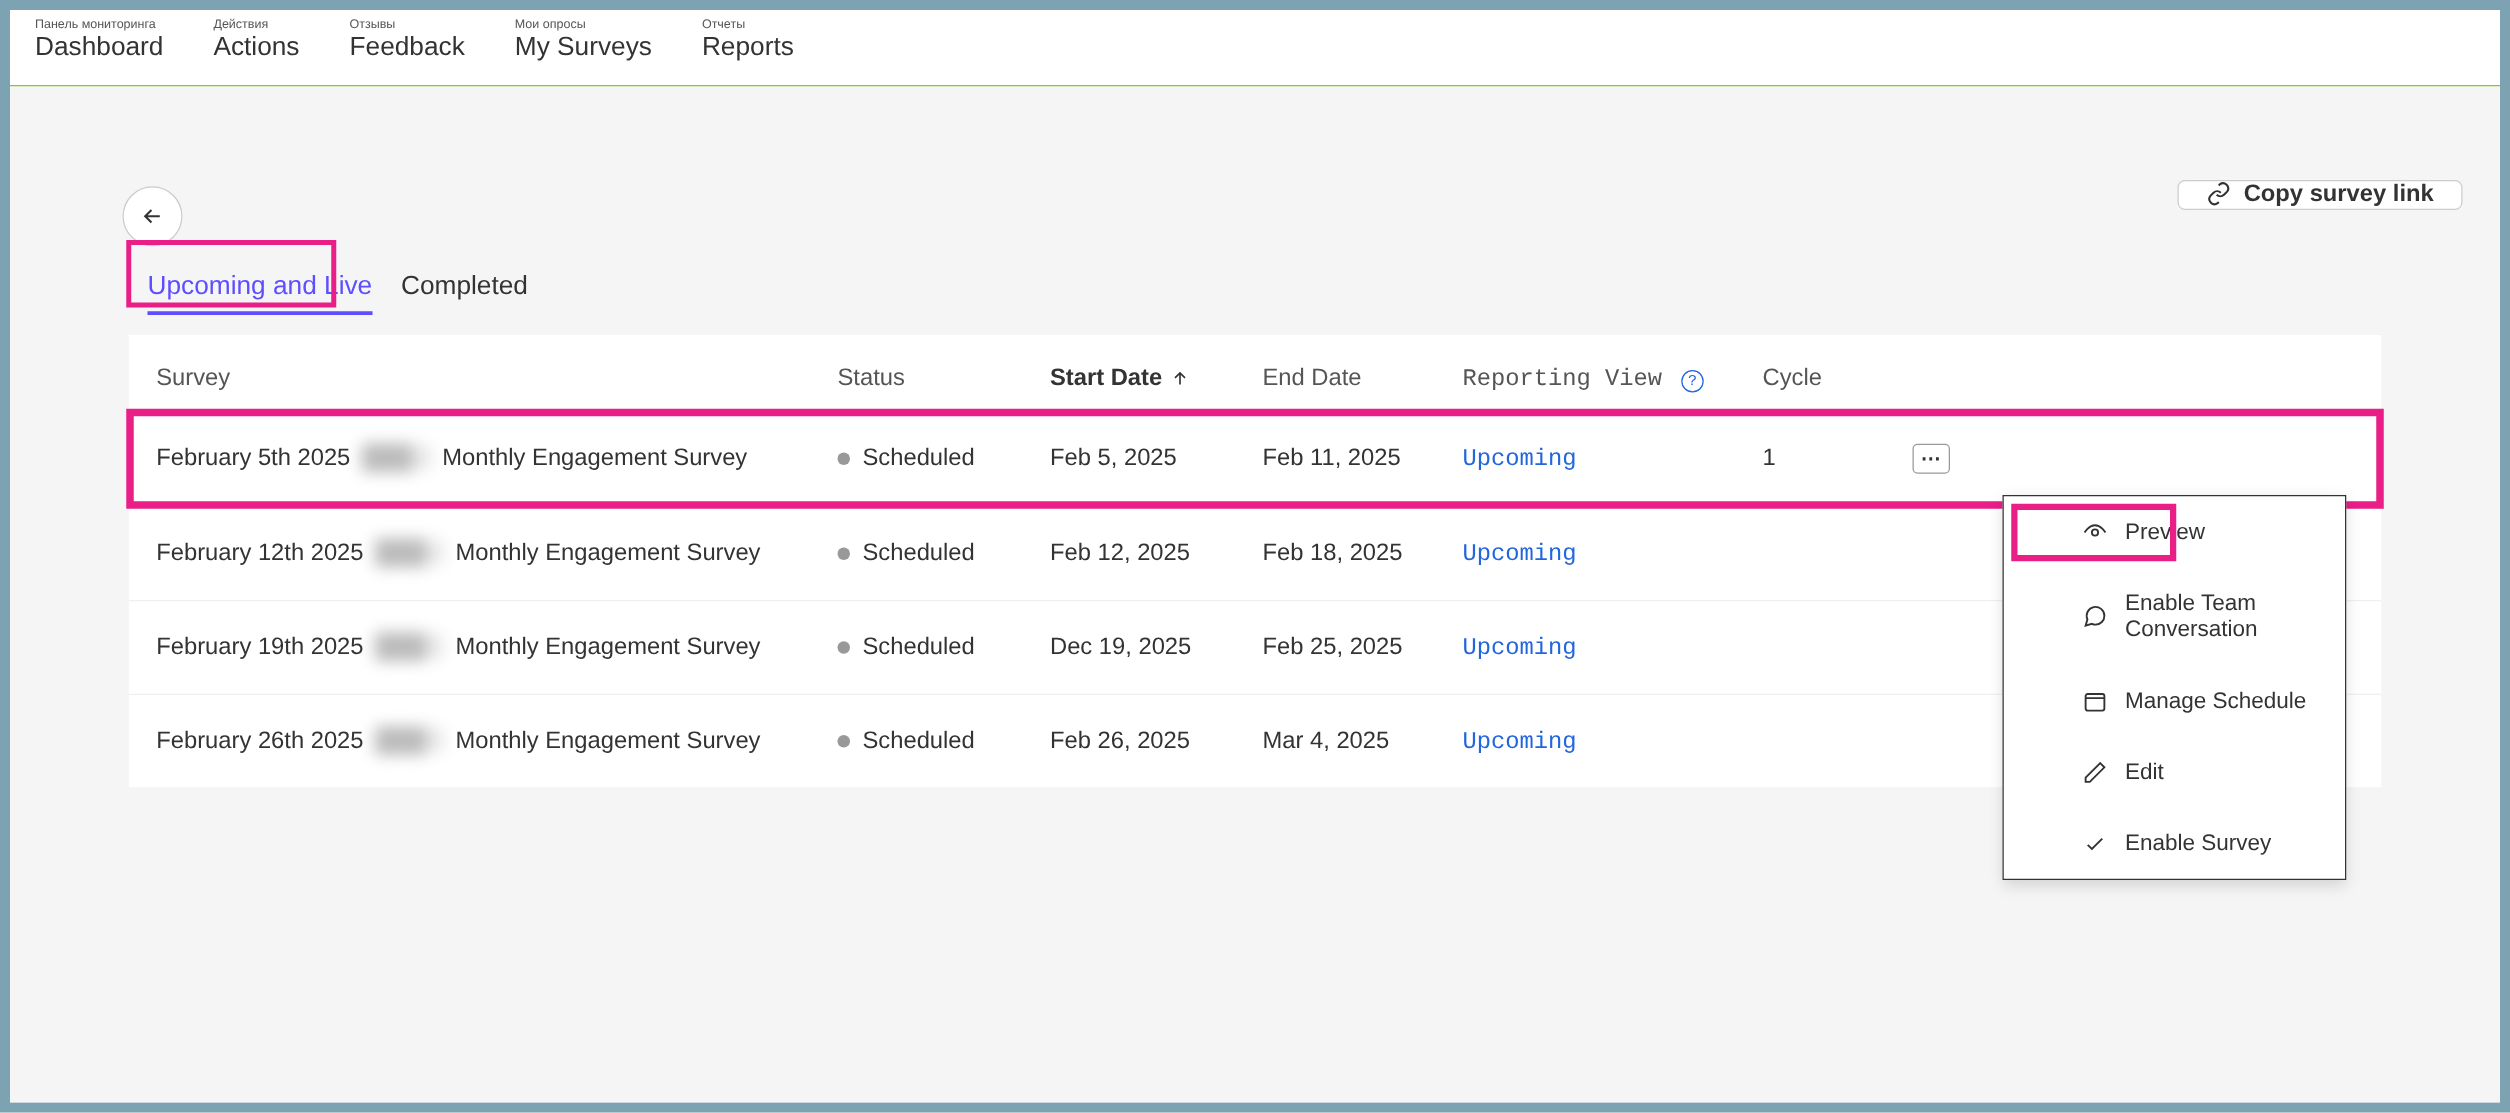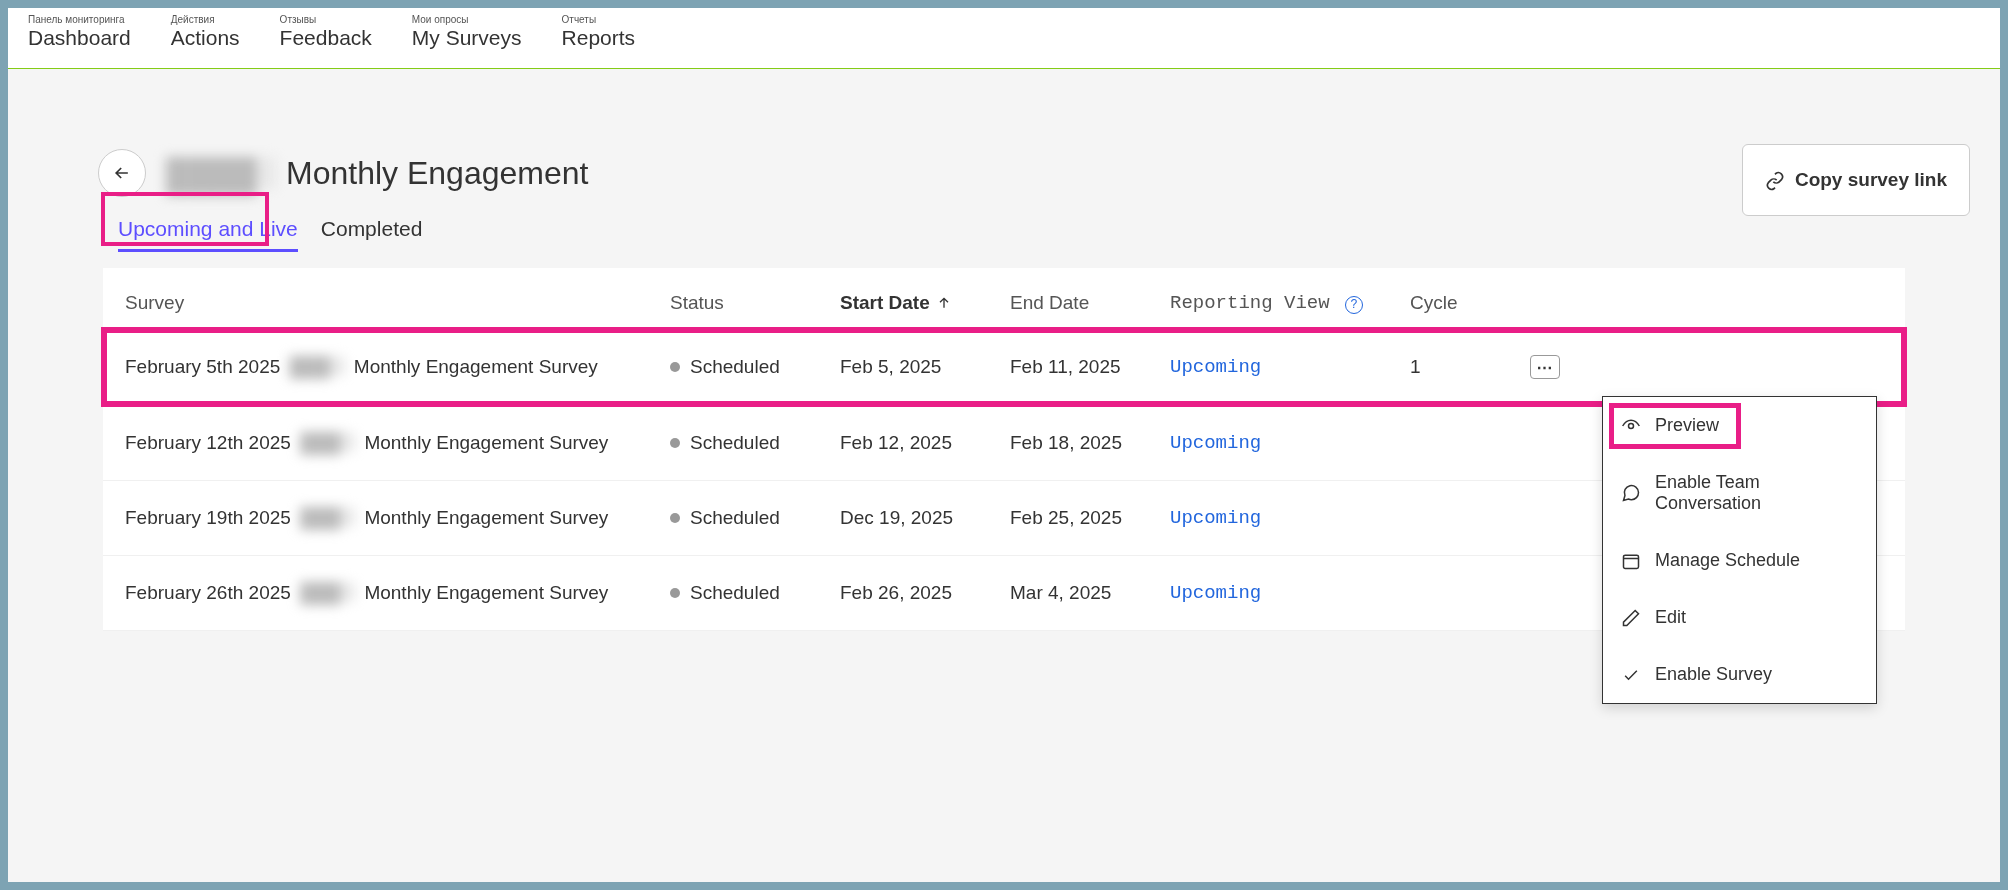--- a/index.html
+++ b/index.html
@@ -115,26 +115,26 @@
     .title-blur { width: 110px; height: 32px; }
     .row-blur { width: 55px; height: 20px; margin: 0 4px; }
 
     .copy-link-btn {
       position: absolute;
       right: 30px;
       top: 15px;
       background: #fff;
       border: 1px solid #ccc;
       border-radius: 6px;
-      padding: 24px 22px;
+      padding: 0 22px;
       font-size: 19px;
       font-weight: 600;
       cursor: pointer;
       display: flex;
-      align-items: flex-end;
+      align-items: flex-start;
       gap: 10px;
     }
 
     .tabs-row {
       display: flex;
       gap: 23px;
       padding: 0 110px 16px;
       font-size: 21px;
       position: relative;
       z-index: 4;
@@ -225,20 +225,21 @@
       box-shadow: 0 4px 12px rgba(0,0,0,0.15);
       z-index: 20;
     }
     .ctx-item {
       display: flex;
       align-items: center;
       gap: 14px;
       padding: 18px 18px;
       font-size: 18px;
       cursor: pointer;
+      margin-left: 45px;
     }
     .ctx-icon { width: 20px; display:flex; justify-content:center; }
     .ctx-hl {
       position: absolute;
       left: 6px; top: 6px;
       width: 132px; height: 46px;
       border: 5px solid #e91e87;
       pointer-events: none;
     }
     .ghost-header-row { display:flex; margin-left:20px; padding: 6px 0;}
@@ -331,24 +332,20 @@
       </div>
   </div>
 
   <div class="content-area">
 
     <div class="page-header">
       <div class="back-btn">
         <svg width="20" height="20" viewBox="0 0 24 24" fill="none" stroke="#333" stroke-width="2">
             <path d="M19 12H5M11 18l-6-6 6-6"></path>
           </svg>
-      </div>
-      <div class="page-title">
-        <span class="blur-box title-blur">████</span>
-        <span>Monthly Engagement</span>
       </div>
       <div class="copy-link-btn">
         <svg width="20" height="20" viewBox="0 0 24 24" fill="none" stroke="#333" stroke-width="2">
             <path d="M10 13a5 5 0 0 0 7 0l3-3a5 5 0 0 0-7-7l-1 1"></path>
             <path d="M14 11a5 5 0 0 0-7 0l-3 3a5 5 0 0 0 7 7l1-1"></path>
           </svg>
         <span>Copy survey link</span>
       </div>
     </div>
 

